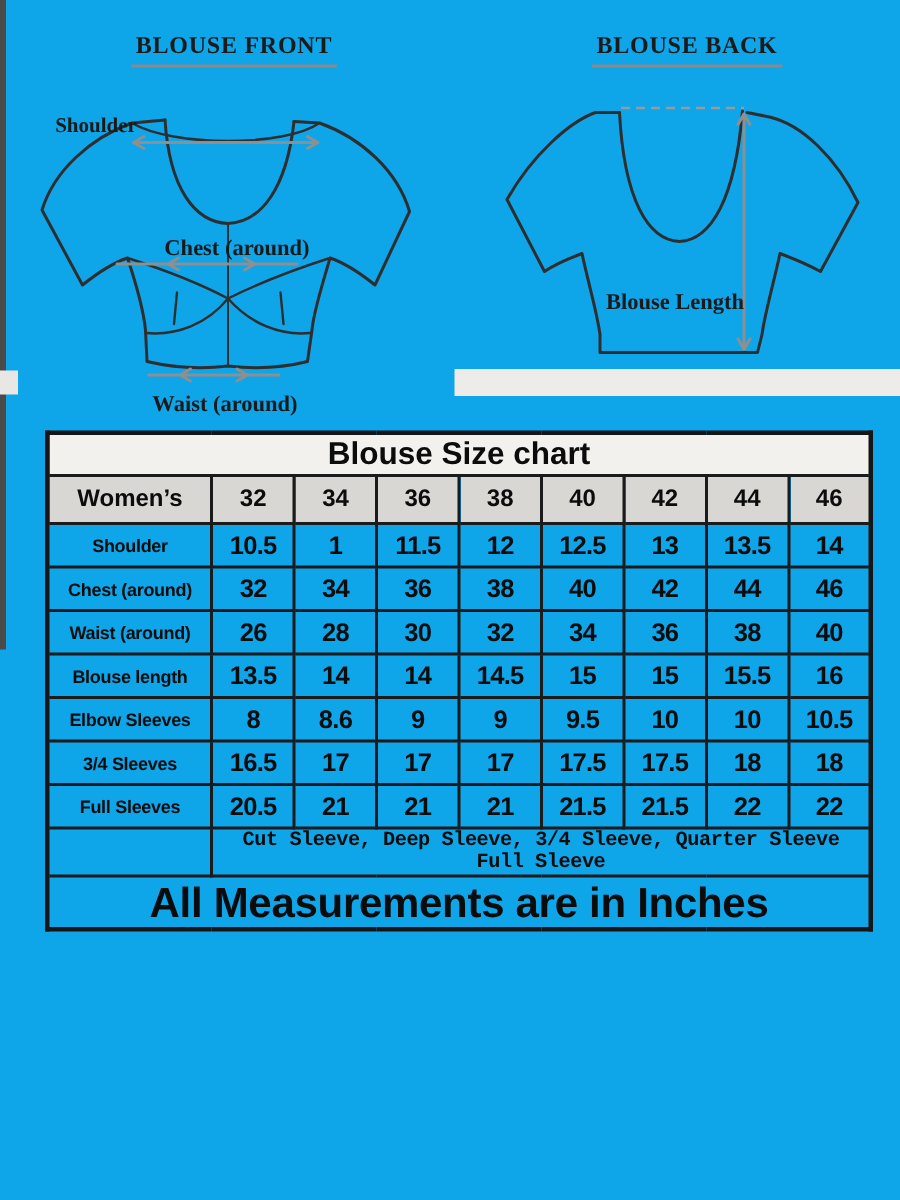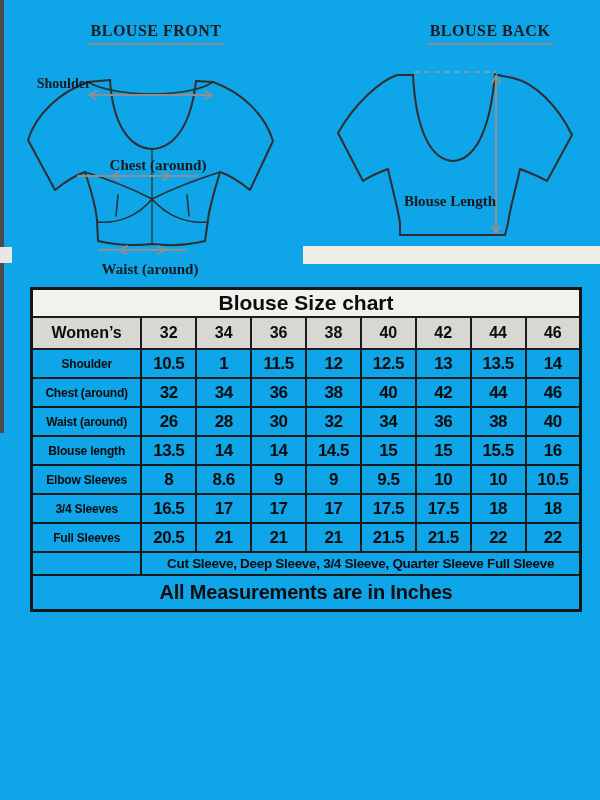--- a/index.html
+++ b/index.html
@@ -10,21 +10,21 @@
   .edge-left{left:0;top:0;width:4px;height:433px;}
   .edge-right{right:0;top:0;width:4px;height:258px;background:#3c3c3c;}
   .gray-band{position:absolute;left:303px;top:246px;width:297px;height:18px;background:#edece8;}
   .gray-sliver{position:absolute;left:0;top:247px;width:12px;height:16px;background:#e8e7e3;}
 
   
   .diagram-title{position:absolute;top:22px;transform:translateX(-50%);
     font-family:"Liberation Serif",serif;font-weight:bold;font-size:16px;color:#1b1b1b;
     letter-spacing:.5px;white-space:nowrap;border-bottom:2px solid #8a8a8a;padding:0 3px 3px;}
   #front-title{left:156px;}
-  #back-title{left:458px;margin-left:32px;}
+  #back-title{left:458px;}
 
   .blouse-svg{position:absolute;top:48px;width:300px;height:237px;}
   #front-svg{left:0;}
   #back-svg{left:300px;}
   .outline{fill:none;stroke:#2e2e2e;stroke-width:2;stroke-linejoin:round;stroke-linecap:round;}
   .seam{fill:none;stroke:#2e2e2e;stroke-width:1.6;stroke-linecap:round;}
   .centerline{fill:none;stroke:#2e2e2e;stroke-width:1.3;}
   .arrow{fill:none;stroke:#8f8f8f;stroke-width:2;stroke-linecap:round;stroke-linejoin:round;}
   .dashed{fill:none;stroke:#9a9a9a;stroke-width:1.6;stroke-dasharray:6 4;}
   svg text{font-family:"Liberation Serif",serif;font-weight:bold;fill:#1a1a1a;}
@@ -32,23 +32,23 @@
   
   .size-table{position:absolute;left:30px;top:287px;width:552px;border-collapse:collapse;
     table-layout:fixed;border:3px solid #161616;color:#0c0c0c;}
   .size-table th,.size-table td{border:2px solid #1b1b1b;text-align:center;vertical-align:middle;
     padding:0;font-weight:bold;overflow:hidden;}
   .title-row th{height:26px;background:var(--title-row-bg,#f2f1ee);font-size:21px;}
   .sizes-row th{height:30px;background:var(--size-row-bg,#d8d7d4);font-size:16px;}
   .size-table tbody td{height:27px;}
   .label-cell{font-size:12px;letter-spacing:-.2px;}
   .value-cell{font-size:17px;letter-spacing:-.5px;}
-  .note-row td{height:21px;}
+  .note-row td{height:21px;font-family:Liberation Mono, monospace;}
   .note-cell{font-size:13.5px;letter-spacing:-.3px;}
-  .footer-row td{height:33px;font-size:20px;letter-spacing:-.2px;}
+  .footer-row td{height:33px;font-size:28px;letter-spacing:-.2px;}
 </style>
 </head>
 <body>
 
 <div class="stage">
 
   <div class="edge edge-left"></div>
   <div class="edge edge-right"></div>
   <div class="gray-band"></div>
   <div class="gray-sliver"></div>

